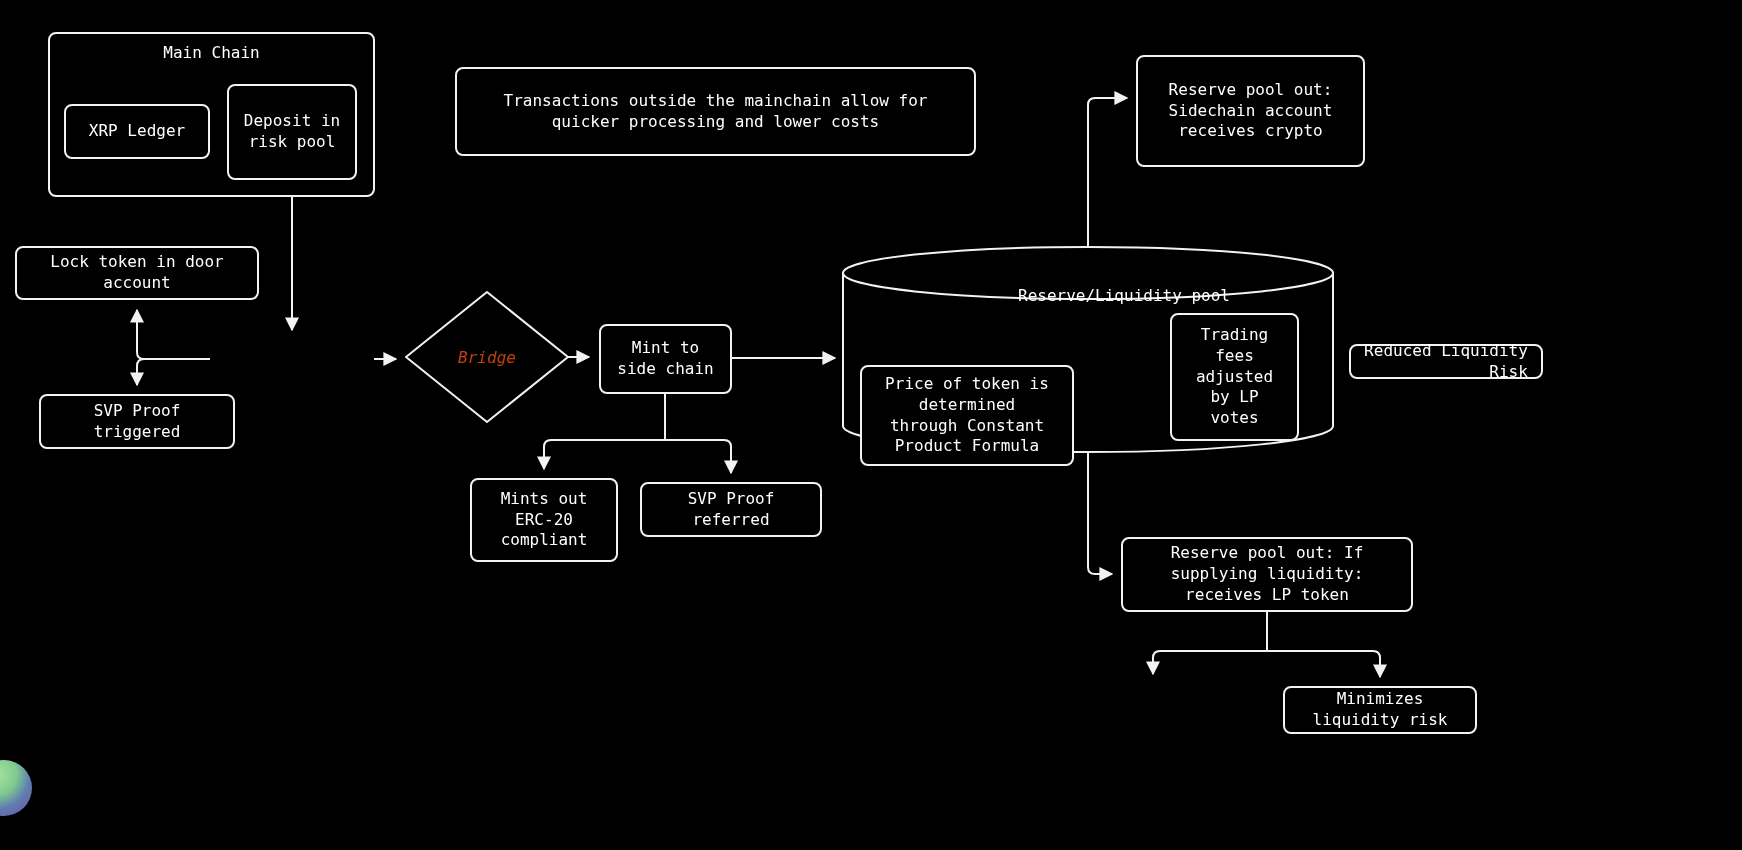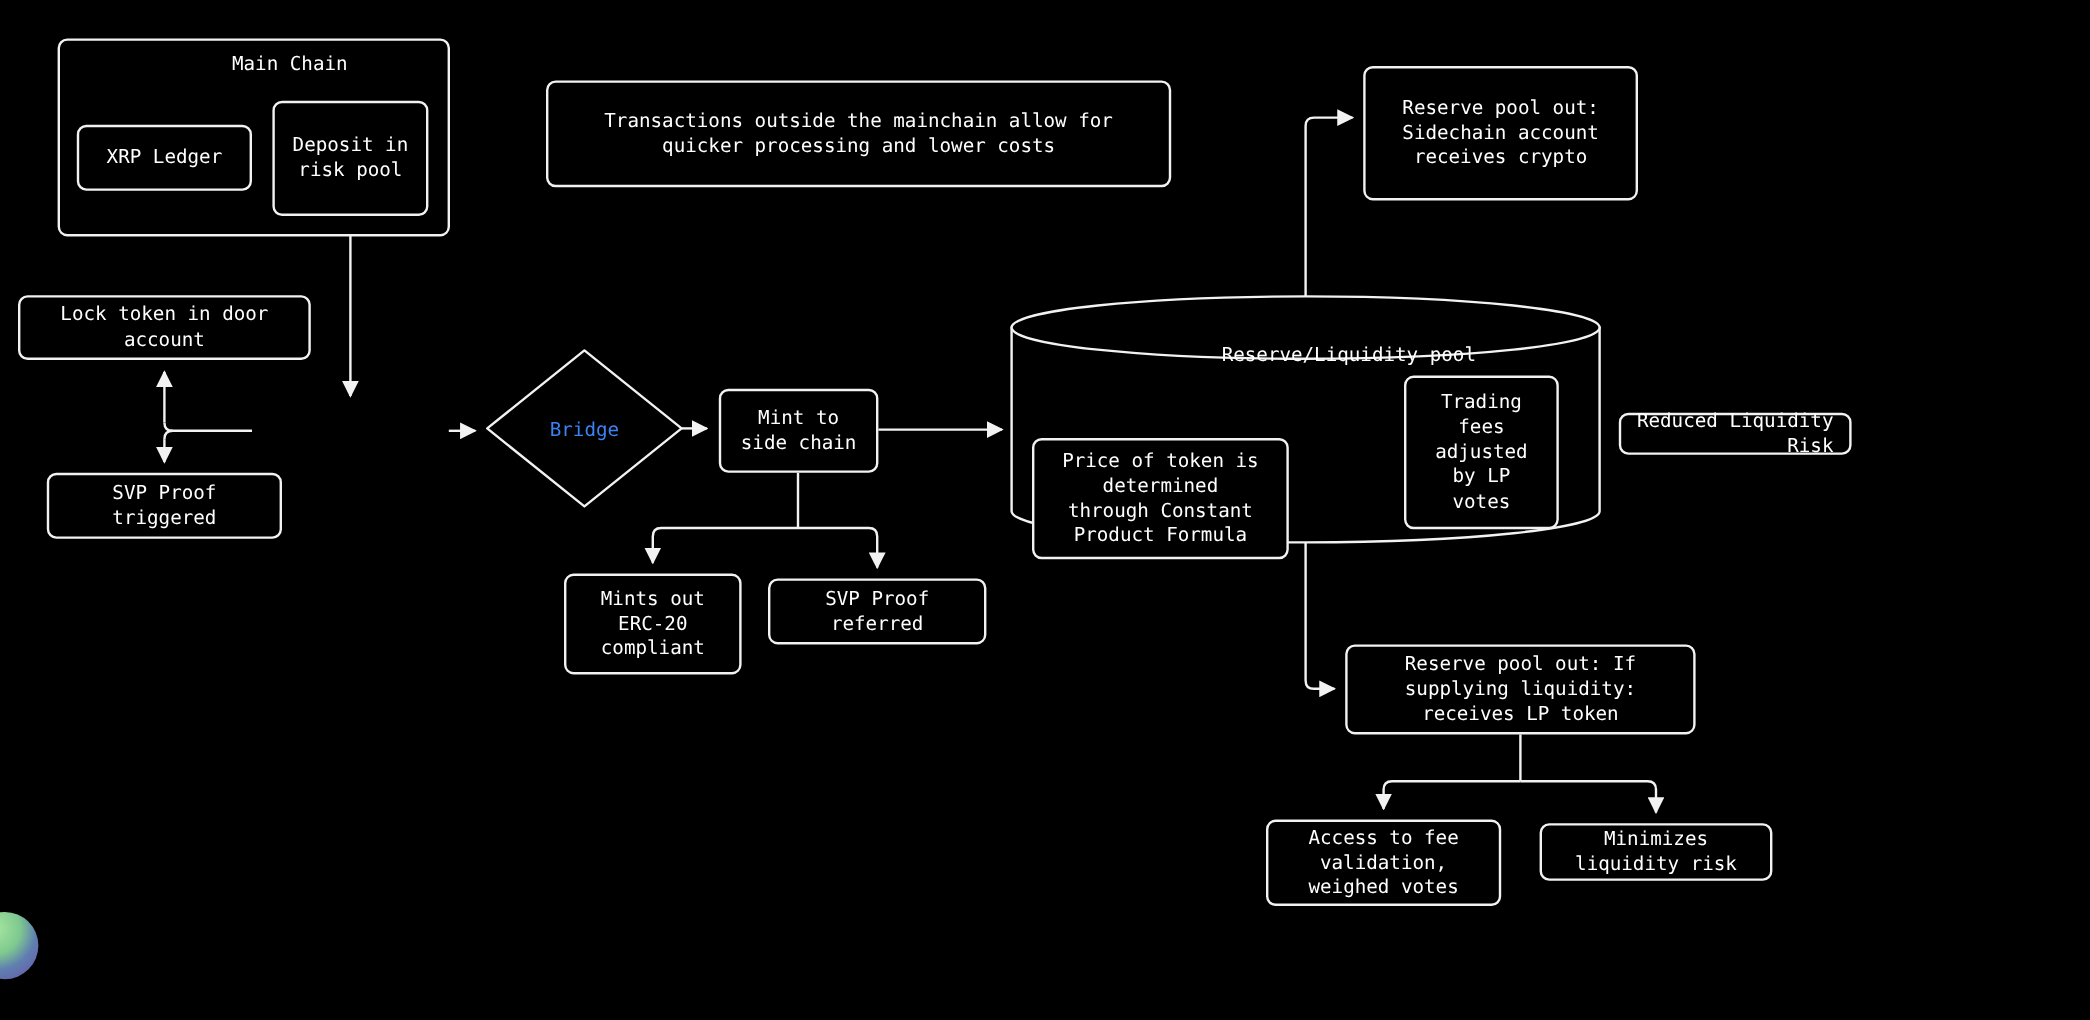--- a/index.html
+++ b/index.html
@@ -42,38 +42,38 @@
     box-sizing: border-box;
     border: 2px solid #f2f2f2;
     border-radius: 8px;
     background: #000000;
   }
   .group-title {
     position: absolute;
     color: #ffffff;
     text-align: center;
     white-space: pre;
-    padding-left: 30px;
   }
   .cyl-title {
     position: absolute;
     color: #ffffff;
     text-align: center;
     white-space: pre;
     z-index: 3;
   }
   .diamond-label {
     position: absolute;
-    color: #3b82f6;
+    color: #c2410c;
     text-align: center;
     white-space: pre;
     z-index: 3;
     display: flex;
     align-items: center;
     justify-content: center;
+    font-style: italic;
   }
   .corner-logo {
     position: absolute;
     border-radius: 50%;
     overflow: hidden;
   }
 </style>
 </head>
 <body>
 
@@ -169,23 +169,20 @@
 by LP
 votes</div>
 
   <div class="node" style="left:1349px; top:344px; width:194px; height:35px; font-size:16px;text-align:right;">Reduced Liquidity
 Risk</div>
 
   <div class="node" style="left:1121px; top:537px; width:292px; height:75px; font-size:16px;">Reserve pool out: If
 supplying liquidity:
 receives LP token</div>
 
-  <div class="node" style="left:1055px; top:683px; width:196px; height:72px; font-size:16px;">Access to fee
-validation,
-weighed votes</div>
 
   <div class="node" style="left:1283px; top:686px; width:194px; height:48px; font-size:16px;">Minimizes
 liquidity risk</div>
 
   <div class="corner-logo" style="left:-24px; top:760px; width:56px; height:56px;
               background: radial-gradient(circle at 35% 25%, #a8e6a0 0%, #7fc98f 38%, #5f7fb0 62%, #6b4fa8 100%);"></div>
 
 </div>
 
 </body></html>

